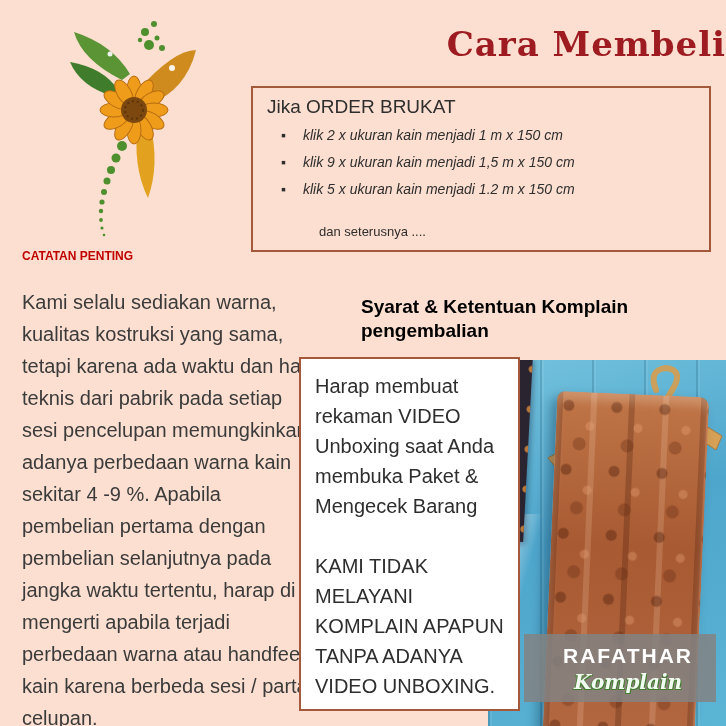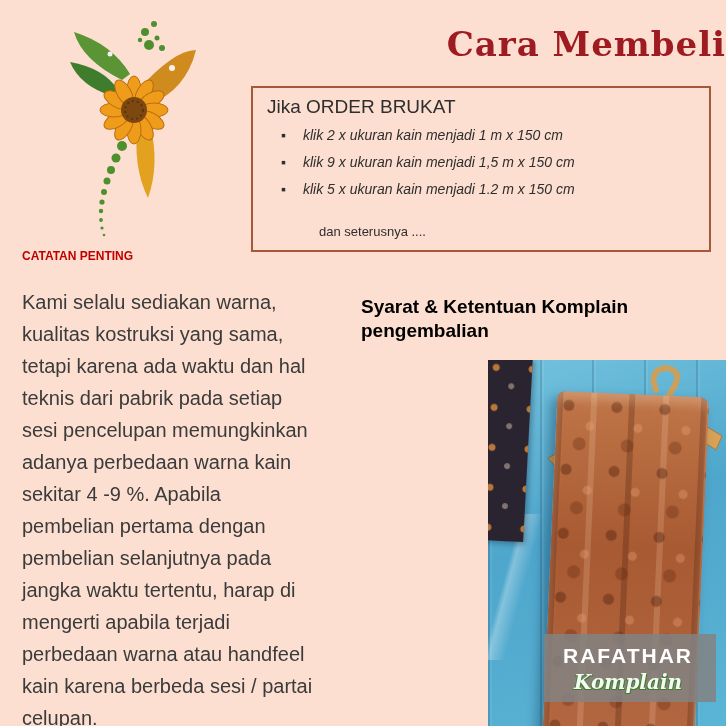--- a/index.html
+++ b/index.html
@@ -99,21 +99,21 @@
       radial-gradient(circle at 34px 34px, rgba(235,165,120,0.35) 4px, transparent 5px),
       radial-gradient(circle at 24px 52px, rgba(90,35,12,0.30) 6px, transparent 7px),
       linear-gradient(90deg, rgba(60,20,5,0.25) 0 6px, transparent 6px 34px, rgba(255,220,190,0.18) 34px 40px, transparent 40px 72px),
       linear-gradient(180deg,#c07648 0%,#a85a32 45%,#b36740 100%);
     background-size:48px 64px,48px 64px,48px 64px,72px 100%,auto;
     box-shadow:-6px 6px 12px rgba(0,30,60,0.35), inset 0 8px 10px rgba(255,235,210,0.25);
   }
   .badge{
     position:absolute;right:10px;bottom:24px;width:160px;
     background:rgba(130,130,130,0.85);
-    padding:10px 8px 8px 4px;
+    padding:10px 8px 8px 24px;
     text-align:center;z-index:3;
   }
   .badge-name{
     color:#ffffff;font-weight:bold;font-size:21px;letter-spacing:2px;
   }
   .badge-sub{
     font-family:"DejaVu Serif", serif;
     font-style:italic;font-weight:bold;font-size:20px;
     color:#f2fbf2;text-shadow:1px 1px 0 #3f7d2c, -1px 1px 0 #3f7d2c;
     margin-top:2px;
@@ -214,14 +214,18 @@
         <path d="M60,98 L170,36 L234,76 L228,90 L170,52 L70,110 Z" fill="#d7a158" stroke="#a87a38" stroke-width="1"></path>
       </svg>
     </div>
     <div class="fabric"></div>
     <div class="badge">
       <div class="badge-name">RAFATHAR</div>
       <div class="badge-sub">Komplain</div>
     </div>
   </div>
 
+  <div class="video-box">
+    <p>Harap membuat rekaman VIDEO Unboxing saat Anda membuka Paket &amp; Mengecek Barang</p>
+    <p>KAMI TIDAK MELAYANI KOMPLAIN APAPUN TANPA ADANYA VIDEO UNBOXING.</p>
+  </div>
 
 </div>
 
 </body></html>

